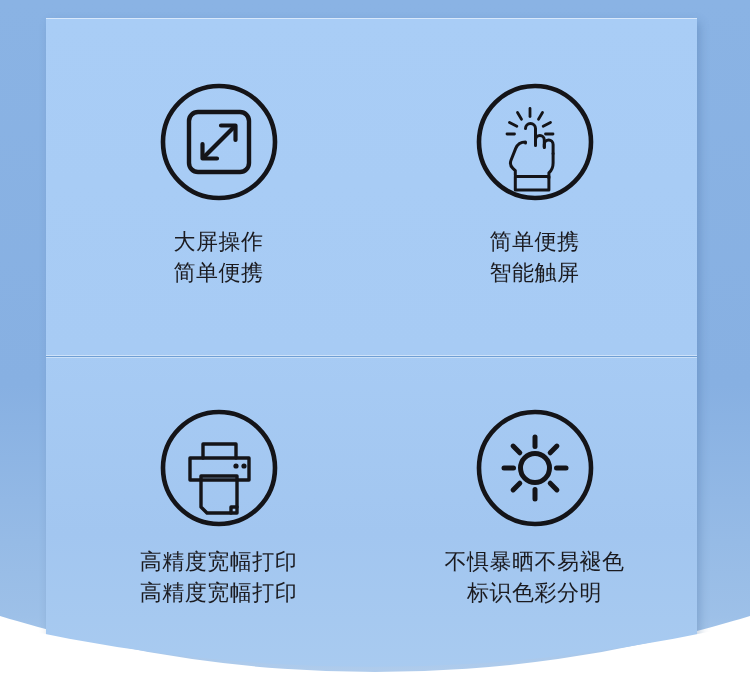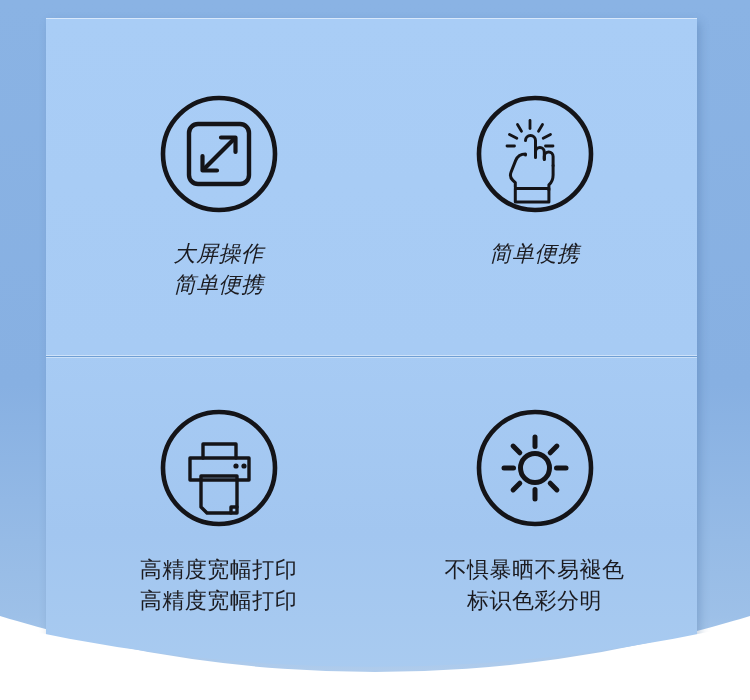--- a/index.html
+++ b/index.html
@@ -77,21 +77,21 @@
   }
 
   .cell {
     position:absolute;
     width:325px;
     height:320px;
     display:flex;
     flex-direction:column;
     align-items:center;
   }
-  .cell.r0 { top:12px;font-style:italic; }
+  .cell.r0 { top:0; }
   .cell.r1 { top:340px; }
   .cell.c0 { left:10px; }
   .cell.c1 { left:326px; }
 
   .icon-wrap {
     margin-top:62px;
     width:124px;
     height:124px;
     display:flex;
     align-items:center;
@@ -103,21 +103,21 @@
 
   .caption {
     margin-top:22px;
     text-align:center;
     color:#1b1b20;
     font-size:22px;
     line-height:1.42;
     letter-spacing:0.5px;
     font-weight:400;
   }
-  .cell.r1 .caption { margin-top:24px; }
+  .cell.r1 .caption { margin-top:16px; }
   .caption .line { display:block; white-space:nowrap; }
 </style>
 </head>
 <body>
 
 <div id="stage">
 
   <div class="outer-card"></div>
   <div class="inner-panel"></div>
 
@@ -161,20 +161,21 @@
 
           <path d="M52.5,63 v-1 c-4.6,0 -8.2,2.6 -9.8,6.4 l-4.6,11.6
                    c-1.2,3 -0.4,6.4 1.8,8.4 l2.4,2.2 v4.6" stroke-width="3"></path>
           <path d="M80.1,73.5 v9.5 c0,4.4 -1.6,7.6 -4.2,9.9 v4.8" stroke-width="3"></path>
 
           <rect x="42.3" y="96.5" width="33.6" height="13.5" stroke-width="3"></rect>
         </svg>
       </div>
       <div class="caption">
         <span class="line">简单便携</span>
+        <span class="line">智能触屏</span>
       </div>
     </div>
 
     <div class="cell r1 c0">
       <div class="icon-wrap">
         <svg viewBox="0 0 124 124" fill="none" stroke="#141418" stroke-width="3.4" stroke-linecap="round" stroke-linejoin="round">
           <circle cx="62" cy="62" r="56" stroke-width="4.6"></circle>
 
           <path d="M46,52 v-14 h33 v14"></path>
 

